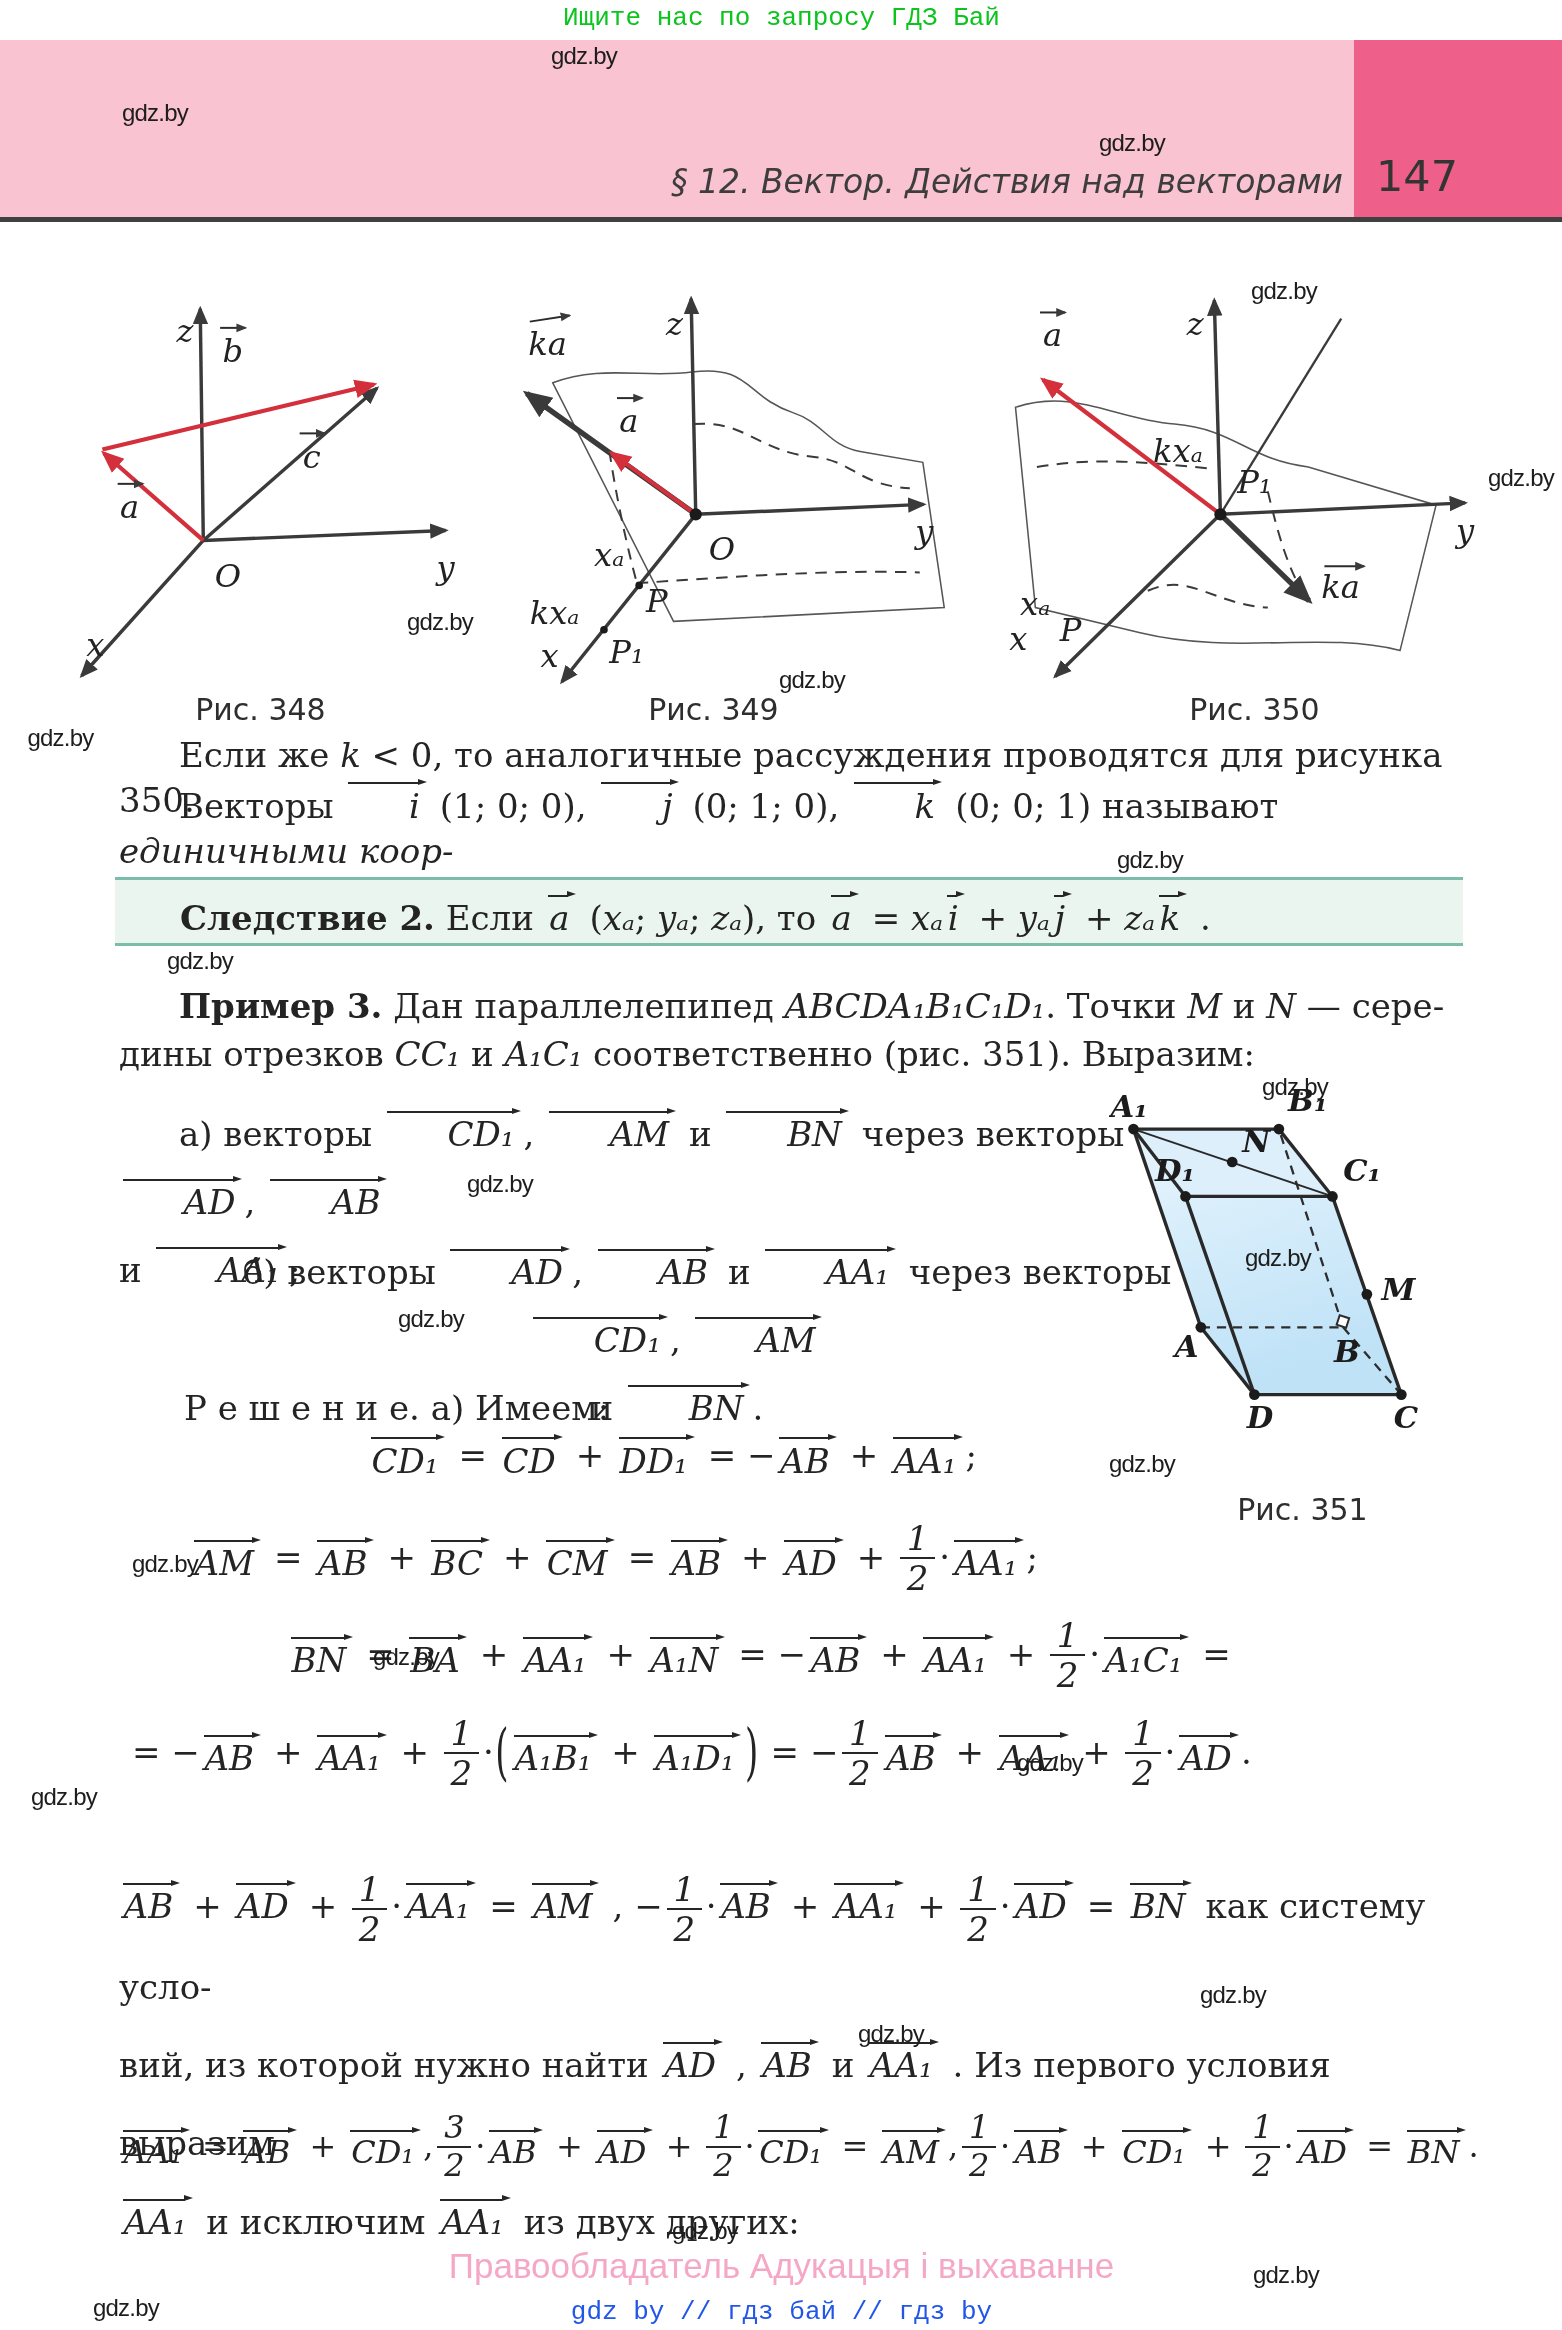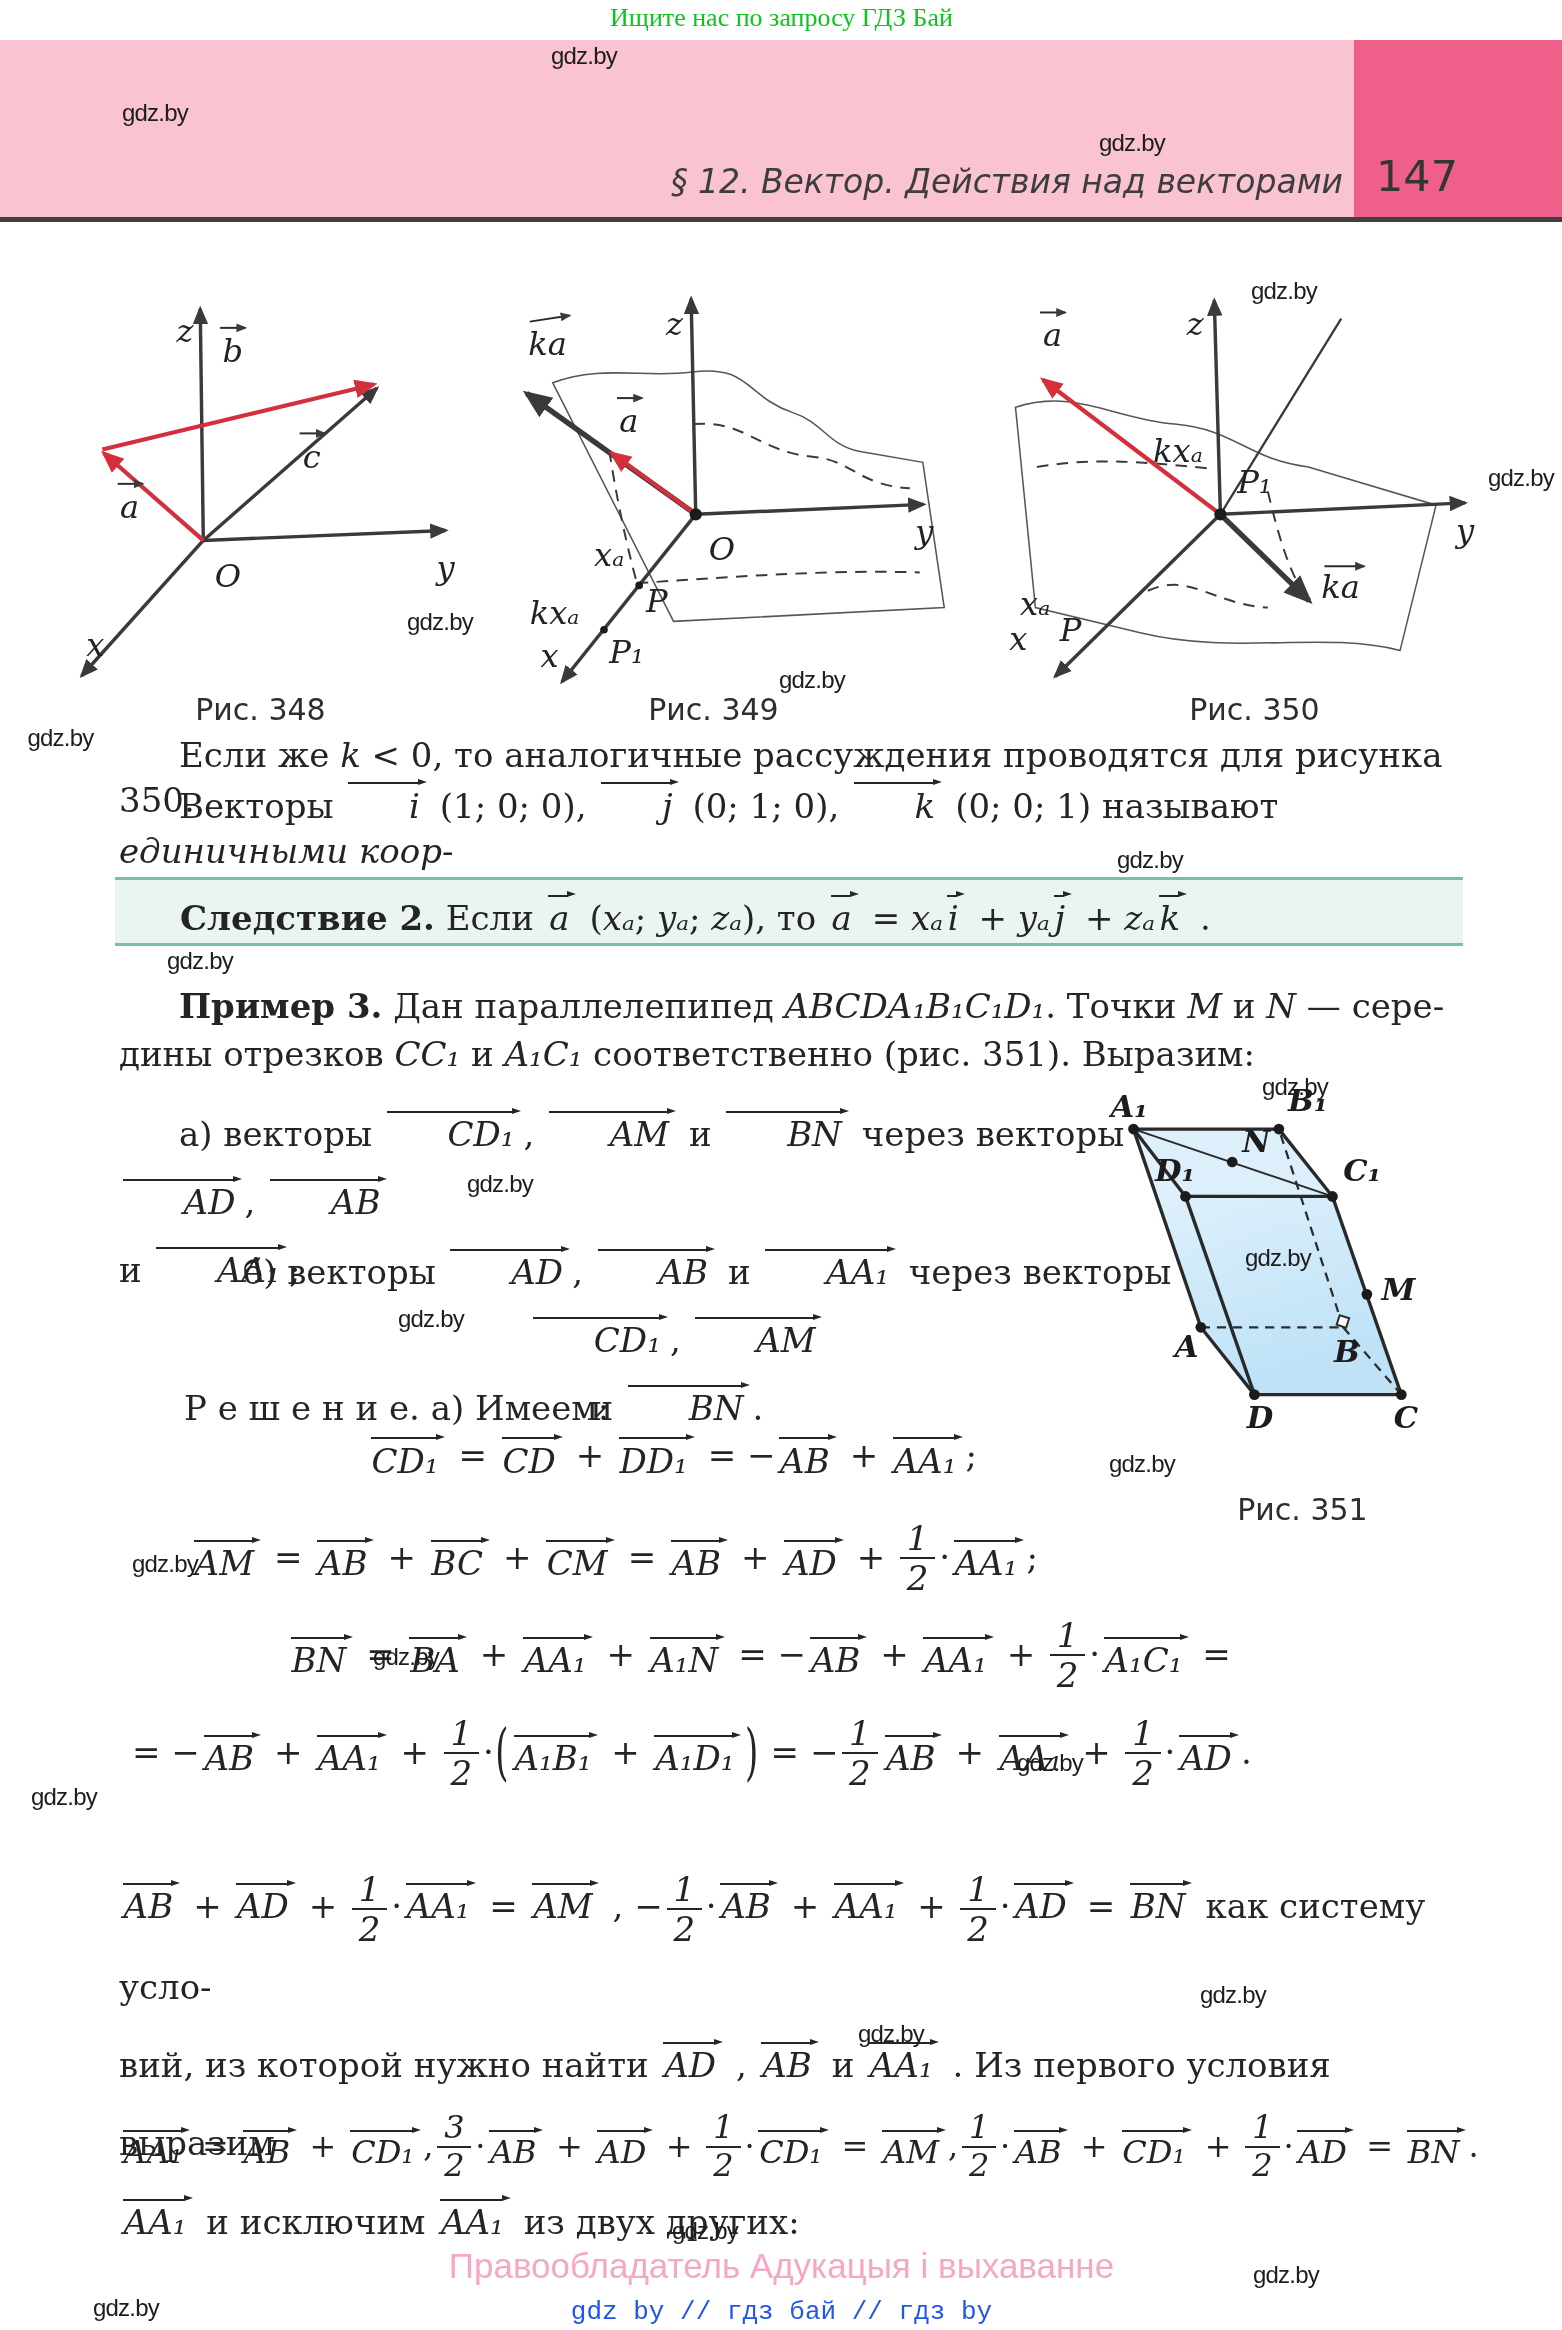--- a/index.html
+++ b/index.html
@@ -1,21 +1,21 @@
 <!DOCTYPE html>
 <html style="font-size:12.2px"><head>
 <meta charset="utf-8">
 <style>
   html,body{margin:0;padding:0;background:#ffffff;}
   #page{position:relative;width:1563px;height:2330px;background:#ffffff;overflow:hidden;
         font-family:"DejaVu Serif",serif;color:#242424;}
   .abs{position:absolute;}
   
   #banner{left:0;top:3.1px;width:1563px;text-align:center;
-          font-family:Liberation Serif, serif;font-size:26px;}
+          font-family:Liberation Mono, monospace;font-size:26px;}
   
   #header-band{left:0;top:40px;width:1563px;height:177px;}
   #pagenum-box{left:1354px;top:40px;width:209px;height:177px;}
   #pagenum{left:1376px;top:151px;font-family:"DejaVu Sans",sans-serif;font-size:43px;color:#343434;}
   #section-title{left:536px;top:162px;width:807px;text-align:right;
                  font-family:"DejaVu Sans",sans-serif;font-style:italic;font-size:33px;color:#3d3d3d;}
   #header-rule{left:0;top:217px;width:1563px;height:4.6px;}
   
   .wm{position:absolute;font-family:"Liberation Sans",sans-serif;font-size:24px;
       color:#1d1d1d;white-space:nowrap;letter-spacing:-0.8px;}

